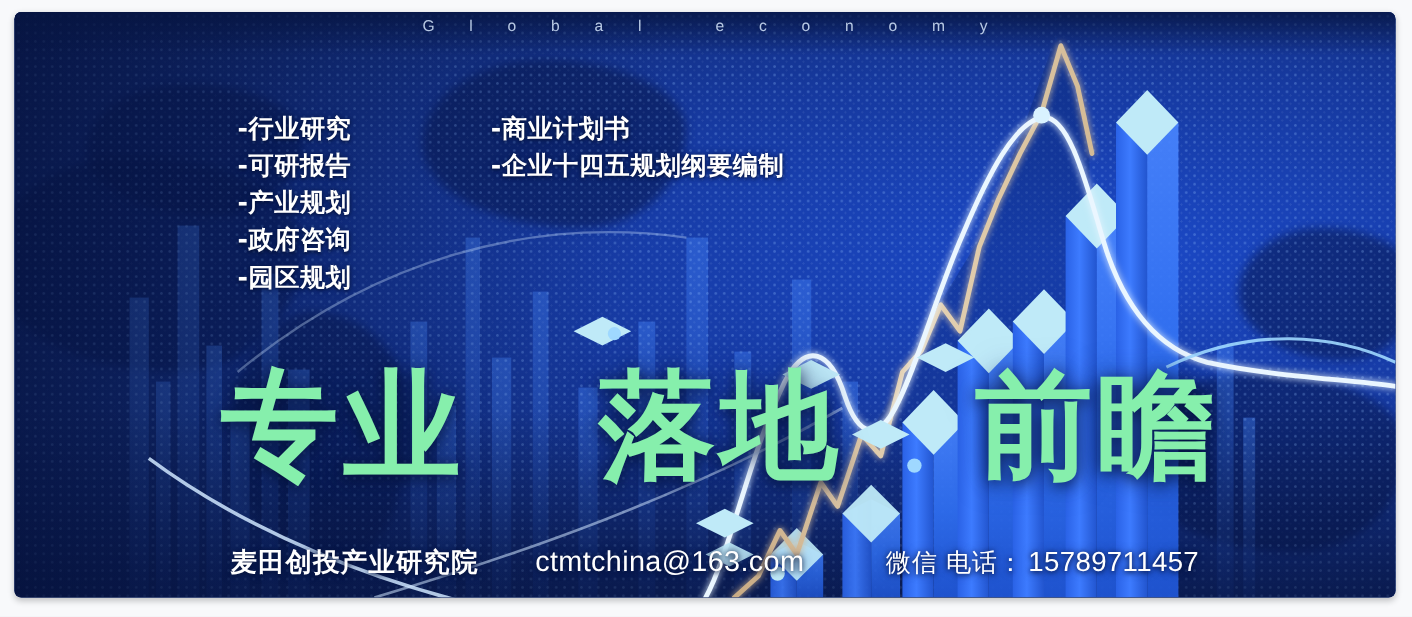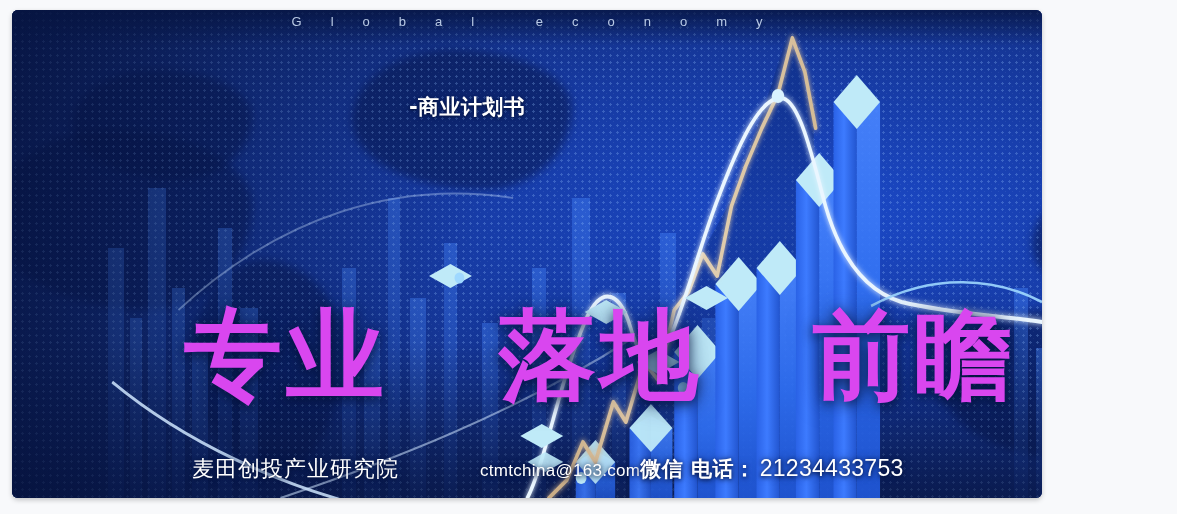--- a/index.html
+++ b/index.html
@@ -3,21 +3,21 @@
 <meta charset="utf-8">
 <style>
   html,body{margin:0;padding:0;background:#f7f8fa;}
   body{width:1177px;height:514px;overflow:hidden;
        font-family:"Liberation Sans","DejaVu Sans",sans-serif;}
 
   #stage{position:relative;width:1177px;height:514px;background:#f8f9fb;}
 
   
   #banner{
-    position:absolute;left:12px;top:10px;width:1030px;height:488px;
+    position:absolute;left:12px;top:10px;width:1151px;height:488px;
     border-radius:6px;overflow:hidden;
     background:#0d2a6e;
     box-shadow:0 2px 5px rgba(0,0,0,.22);
   }
   
   .bg-base{position:absolute;inset:0;
     background:
       radial-gradient(130% 100% at 78% 42%, #1b49c8 0%, #16399f 32%, #10286e 62%, #0b1d54 100%);
   }
   
@@ -65,39 +65,39 @@
        font-weight:700;color:#ffffff;font-size:21px;line-height:31px;
        letter-spacing:.4px;
        text-shadow:0 1px 3px rgba(4,16,52,.95),0 0 7px rgba(8,28,86,.75);}
   .svc.col-a{left:186px;}
   .svc.col-b{left:397px;}
   .svc div{white-space:nowrap;}
 
   .headline{
     position:absolute;left:172px;top:294px;
     font-family:"DejaVu Sans","Liberation Sans",sans-serif;
-    font-weight:700;color:#d946ef;font-size:98px;line-height:102px;
+    font-weight:700;color:#86efac;font-size:98px;line-height:102px;
     letter-spacing:4px;white-space:nowrap;
     text-shadow:0 3px 12px rgba(3,12,45,.75),0 0 26px rgba(10,35,100,.6);
   }
   .headline span{display:inline-block;}
   .hl-gap{width:34px;}
 
   .footer{
     position:absolute;left:180px;top:444px;
     display:flex;align-items:baseline;white-space:nowrap;
     color:#ffffff;
     text-shadow:0 1px 4px rgba(4,14,48,.95),0 0 8px rgba(8,28,86,.7);
   }
   .f-org{font-family:"DejaVu Sans","Liberation Sans",sans-serif;
-         font-weight:400;font-size:22px;letter-spacing:1px;}
+         font-weight:700;font-size:22px;letter-spacing:1px;}
   .f-mail{font-family:"Liberation Sans","DejaVu Sans",sans-serif;
-          font-weight:400;font-size:17px;margin-left:81px;letter-spacing:.3px;}
+          font-weight:400;font-size:24px;margin-left:47px;letter-spacing:.3px;}
   .f-wx{font-family:"DejaVu Sans","Liberation Sans",sans-serif;
-        font-weight:700;font-size:21px;letter-spacing:.5px;}
+        font-weight:400;font-size:21px;margin-left:68px;letter-spacing:.5px;}
   .f-tel{font-family:"Liberation Sans","DejaVu Sans",sans-serif;
          font-weight:400;font-size:23px;margin-left:4px;letter-spacing:.3px;}
 
   
   .topshade{position:absolute;left:0;top:0;width:100%;height:36px;
     background:linear-gradient(180deg,rgba(6,20,64,.80),rgba(6,20,64,0));}
 </style>
 </head>
 <body>
 
@@ -244,34 +244,42 @@
 
         <path d="M112,372 C190,430 300,478 420,502" fill="none" stroke="#cfe6ff" stroke-width="3" opacity=".85"></path>
         <path d="M300,488 C420,452 560,404 690,330" fill="none" stroke="#cfe6ff" stroke-width="2.2" opacity=".55"></path>
         <path d="M960,296 C1030,262 1100,268 1151,292" fill="none" stroke="#9fd8ff" stroke-width="2.6" opacity=".9"></path>
         <path d="M186,300 C300,206 430,170 560,188" fill="none" stroke="#cfe6ff" stroke-width="2" opacity=".35"></path>
       </svg>
     </div>
 
     <div class="global-word">Global economy</div>
 
+    <div class="svc col-a">
+      <div>-行业研究</div>
+      <div>-可研报告</div>
+      <div>-产业规划</div>
+      <div>-政府咨询</div>
+      <div>-园区规划</div>
+    </div>
 
     <div class="svc col-b">
       <div>-商业计划书</div>
+      <div>-企业十四五规划纲要编制</div>
     </div>
 
     <div class="headline">
       <span>专业</span>
       <span class="hl-gap"></span>
       <span>落地</span>
       <span class="hl-gap"></span>
       <span>前瞻</span>
     </div>
 
     <div class="footer">
       <span class="f-org">麦田创投产业研究院</span>
       <span class="f-mail">ctmtchina@163.com</span>
       <span class="f-wx">微信 电话：</span>
-      <span class="f-tel">21234433753</span>
+      <span class="f-tel">15789711457</span>
     </div>
 
   </div>
 </div>
 
 </body></html>

